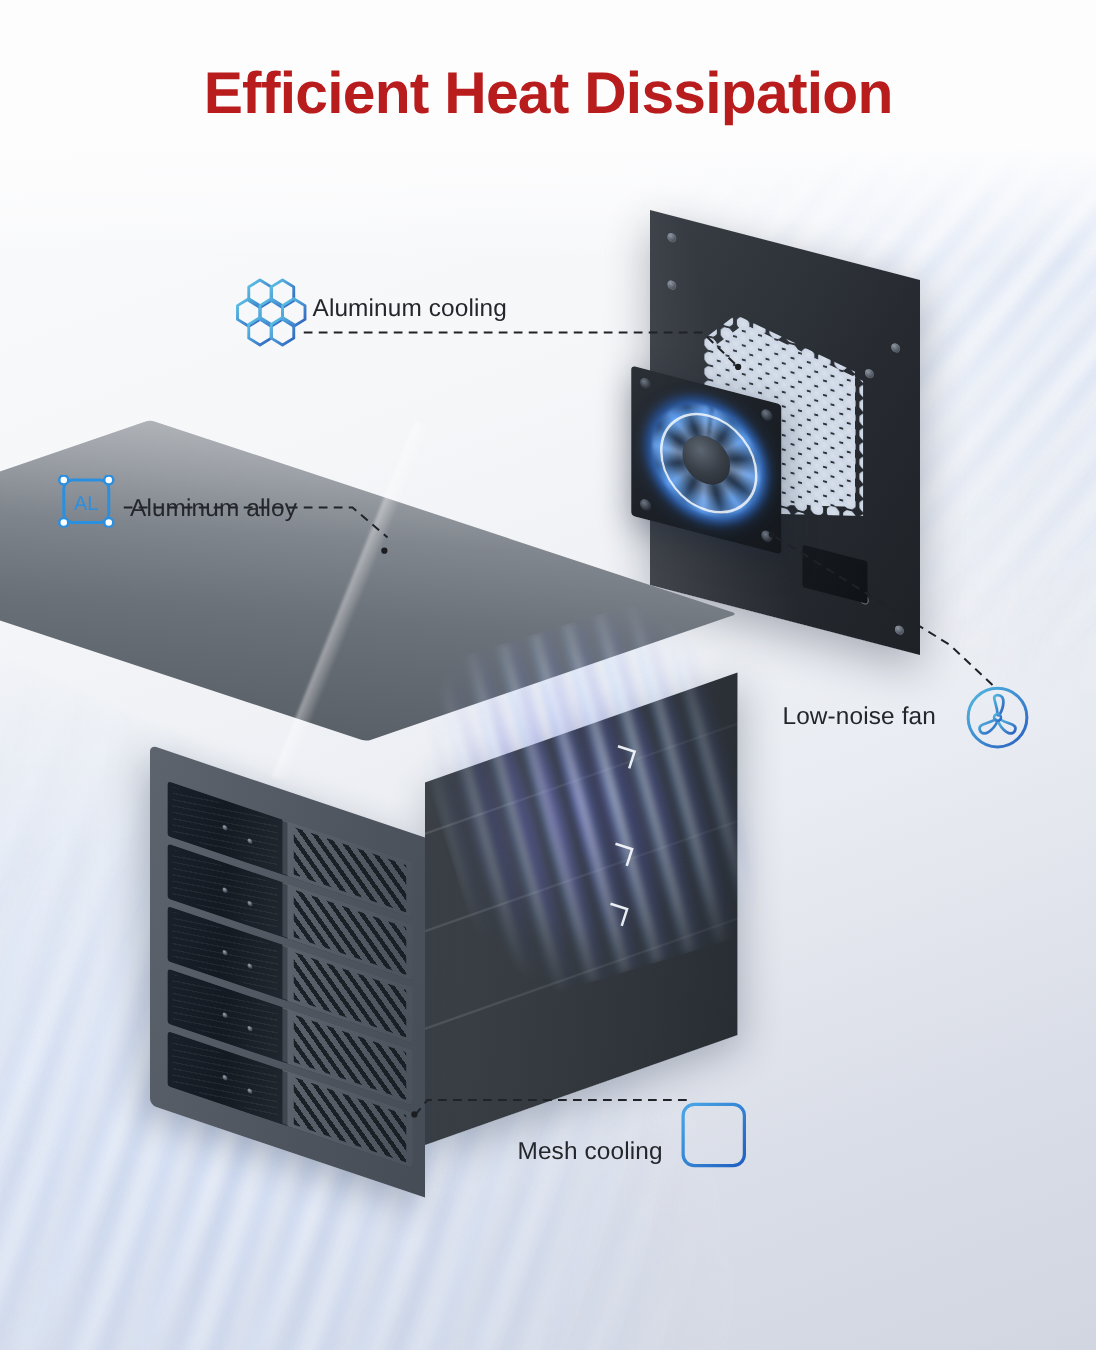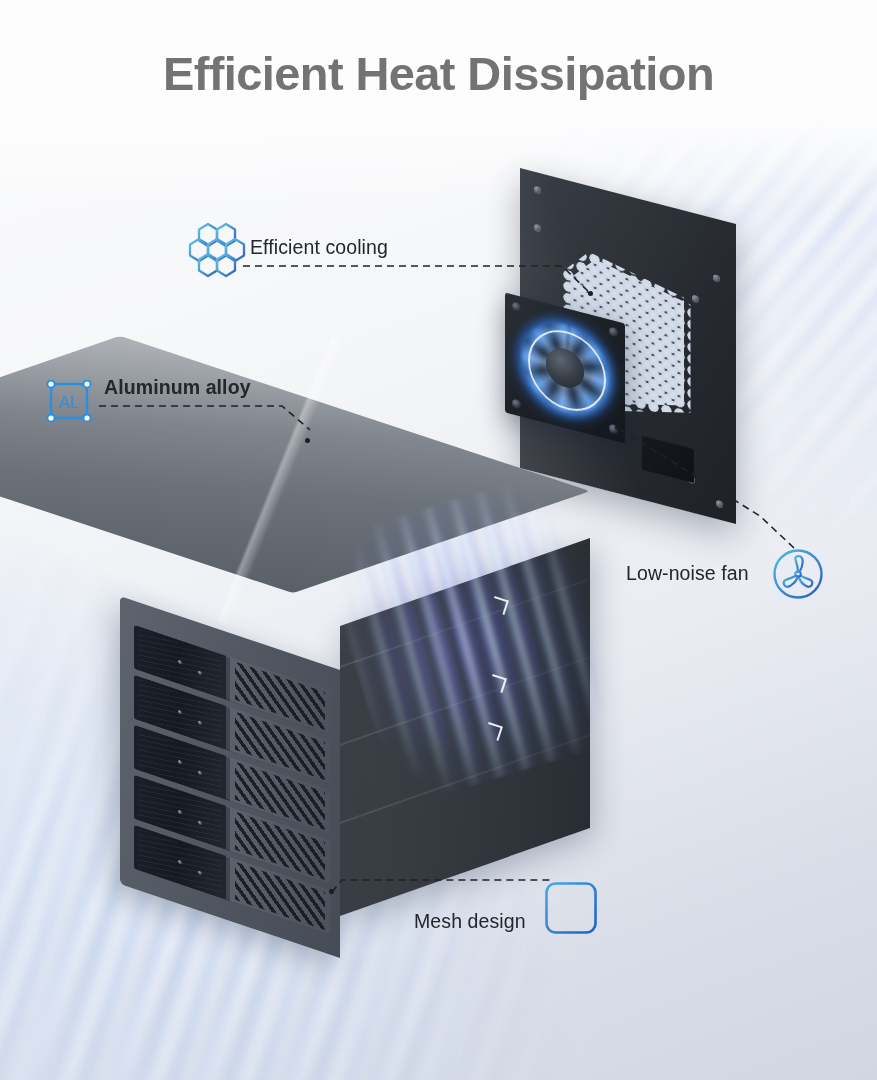--- a/index.html
+++ b/index.html
@@ -112,21 +112,21 @@
   
   .title {
     position: absolute;
     top: 46px;
     left: 0;
     width: 877px;
     text-align: center;
     font-size: 47px;
     font-weight: 700;
     letter-spacing: -0.6px;
-    color: #737373;
+    color: #b91c1c;
     z-index: 40;
   }
 
   
   .product {
     position: absolute;
     left: 0; top: 0;
     width: 877px; height: 1080px;
     z-index: 20;
   }
@@ -548,37 +548,37 @@
         <polygon points="20,2 29,7.5 29,18.5 20,24 11,18.5 11,7.5"></polygon>
         <polygon points="38,2 47,7.5 47,18.5 38,24 29,18.5 29,7.5"></polygon>
         <polygon points="11,17 20,22.5 20,33.5 11,39 2,33.5 2,22.5"></polygon>
         <polygon points="29,17 38,22.5 38,33.5 29,39 20,33.5 20,22.5"></polygon>
         <polygon points="47,17 56,22.5 56,33.5 47,39 38,33.5 38,22.5"></polygon>
         <polygon points="20,32 29,37.5 29,48.5 20,54 11,48.5 11,37.5"></polygon>
         <polygon points="38,32 47,37.5 47,48.5 38,54 29,48.5 29,37.5"></polygon>
       </g>
     </svg>
   </div>
-  <div class="callout-text" style="left:250px; top:236px;">Efficient cooling</div>
+  <div class="callout-text" style="left:250px; top:236px;">Aluminum cooling</div>
   <svg class="dash-line" style="left:240px; top:250px;" width="360" height="60">
     <path d="M 3 16 L 322 16 L 350 43" stroke="#1f2226" stroke-width="1.6" fill="none" stroke-dasharray="7 5"></path>
   </svg>
   <div class="dot" style="left:588px; top:291px;"></div>
 
   <div class="icon-box" style="left:45px; top:380px;">
     <svg width="48" height="42" viewBox="0 0 48 42" fill="none">
       <rect x="6" y="4" width="36" height="34" rx="7" ry="7" stroke="#2b8fe0" stroke-width="2.4" fill="none"></rect>
       <circle cx="6" cy="4" r="3.6" fill="#ffffff" stroke="#2b8fe0" stroke-width="2"></circle>
       <circle cx="42" cy="4" r="3.6" fill="#ffffff" stroke="#2b8fe0" stroke-width="2"></circle>
       <circle cx="6" cy="38" r="3.6" fill="#ffffff" stroke="#2b8fe0" stroke-width="2"></circle>
       <circle cx="42" cy="38" r="3.6" fill="#ffffff" stroke="#2b8fe0" stroke-width="2"></circle>
       <text x="24" y="28" font-family="Liberation Sans, sans-serif" font-size="16" font-weight="400" fill="#2b8fe0" text-anchor="middle">AL</text>
     </svg>
   </div>
-  <div class="callout-text" style="left:104px; top:376px;font-weight:bold;">Aluminum alloy</div>
+  <div class="callout-text" style="left:104px; top:396px;">Aluminum alloy</div>
   <svg class="dash-line" style="left:96px; top:392px;" width="230" height="50">
     <path d="M 3 14 L 186 14 L 214 38" stroke="#1f2226" stroke-width="1.6" fill="none" stroke-dasharray="7 5"></path>
   </svg>
   <div class="dot" style="left:305px; top:438px;"></div>
 
   <div class="callout-text" style="left:626px; top:562px;">Low-noise fan</div>
   <div class="icon-box" style="left:772px; top:548px;">
     <svg width="52" height="52" viewBox="0 0 52 52" fill="none">
       <defs>
         <linearGradient id="fang" x1="0" y1="0" x2="1" y2="1">
@@ -597,21 +597,21 @@
   </div>
   <svg class="dash-line" style="left:600px; top:420px;" width="200" height="145">
     <path d="M 194 128 L 160 96 L 18 8" stroke="#1f2226" stroke-width="1.6" fill="none" stroke-dasharray="7 5"></path>
   </svg>
   <div class="dot" style="left:615px; top:425px;"></div>
 
   <svg class="dash-line" style="left:328px; top:866px;" width="230" height="36">
     <path d="M 4 26 L 14 14 L 222 14" stroke="#1f2226" stroke-width="1.6" fill="none" stroke-dasharray="7 5"></path>
   </svg>
   <div class="dot" style="left:329px; top:889px;"></div>
-  <div class="callout-text" style="left:414px; top:910px;">Mesh design</div>
+  <div class="callout-text" style="left:414px; top:910px;">Mesh cooling</div>
   <div class="icon-box" style="left:544px; top:881px;">
     <svg width="54" height="54" viewBox="0 0 54 54" fill="none">
       <defs>
         <linearGradient id="meshg" x1="0" y1="0" x2="1" y2="1">
           <stop offset="0%" stop-color="#4aa8e8"></stop>
           <stop offset="100%" stop-color="#1f5fc0"></stop>
         </linearGradient>
       </defs>
       <rect x="2.5" y="2.5" width="49" height="49" rx="9" ry="9" stroke="url(#meshg)" stroke-width="2.6" fill="none"></rect>
       <g stroke="url(#meshg)" stroke-width="2" fill="none">

